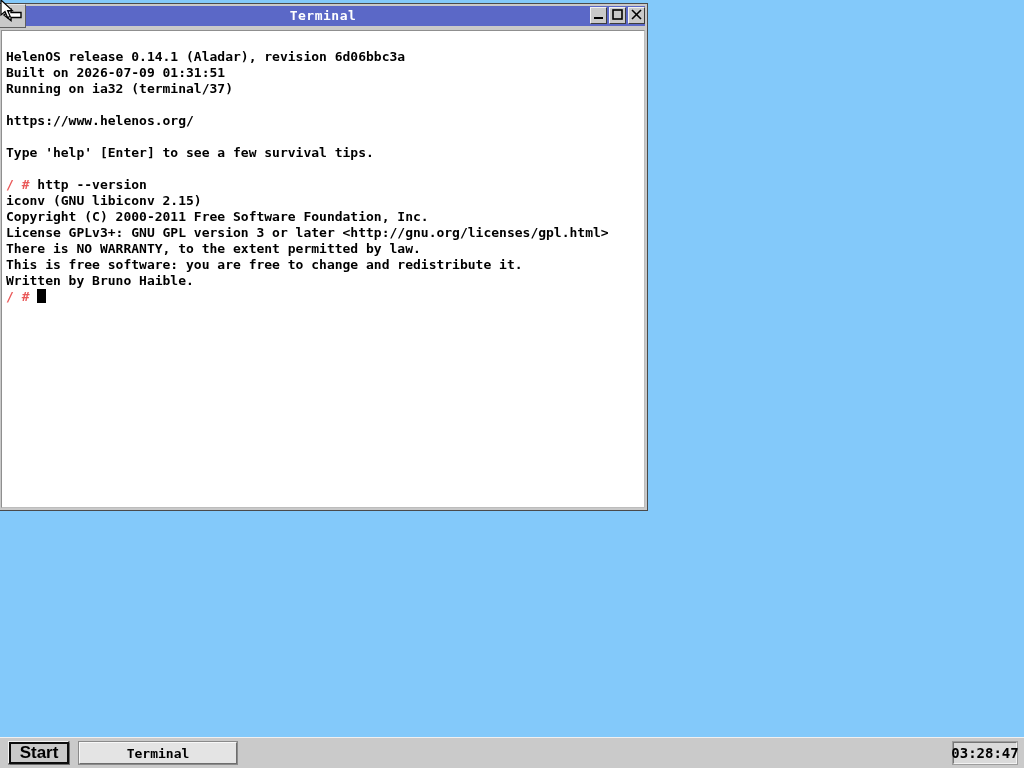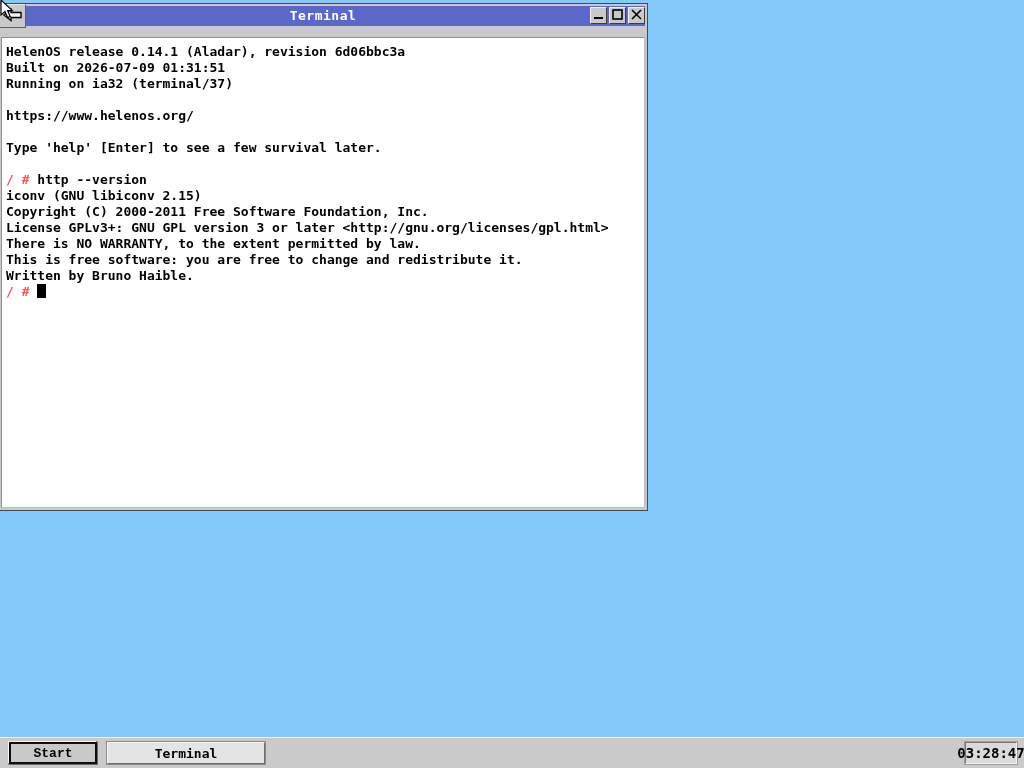--- a/index.html
+++ b/index.html
@@ -33,60 +33,60 @@
   }
   .controls { position:absolute; right:0; top:1px; display:flex; gap:2px; }
   .ctrl {
     width:17px; height:17px; background:#c9c9c9;
     border:1px solid; border-color:#f2f2f2 #3c3c3c #3c3c3c #f2f2f2;
     display:flex; align-items:center; justify-content:center; padding:0;
   }
 
   
   .terminal-screen {
-    flex:1 1 auto; margin-top:11px; overflow:hidden;
+    flex:1 1 auto; margin-top:4px; overflow:hidden;
     background: var(--terminal_bg, #ffffff);
     border:1px solid #8f8f8f; border-bottom-color:#bdbdbd; border-right-color:#bdbdbd;
-    padding:6px 4px;
+    padding:18px 4px;
   }
   .tline {
     font-size:13px; font-weight:bold; line-height:16px; white-space:pre;
     color: var(--terminal_text, #000000);
   }
   .prompt { color: var(--prompt, #ea5a5a); }
   .cursor-block {
     display:inline-block; width:9px; height:14px; background:#000;
     vertical-align:-2px;
   }
 
   
   .taskbar {
     position:absolute; left:0; bottom:0; width:1024px; height:31px;
     background: var(--taskbar, #cacaca);
     border-top:1px solid #f0f0f0;
     display:flex; align-items:center;
   }
   .start-btn {
-    margin-left:9px; width:88px; height:22px;
+    margin-left:9px; width:60px; height:22px;
     background:#c9c9c9; color:#000;
     border:2px solid #0d0d0d;
     box-shadow:-1px -1px 0 #f2f2f2, 1px 1px 0 #6a6a6a, 0 0 0 1px #8a8a8a;
-    font-family:Liberation Mono, monospace; font-weight:bold; font-size:13px;
+    font-family:Liberation Sans, sans-serif; font-weight:bold; font-size:17px;
     display:flex; align-items:center; justify-content:center;
   }
   .task-btn {
     margin-left:10px; width:158px; height:22px;
     background:#e4e4e4; color:#000;
     border:1px solid; border-color:#f8f8f8 #6d6d6d #6d6d6d #f8f8f8;
     box-shadow:0 0 0 1px #8a8a8a;
     font-family:"DejaVu Sans Mono", monospace; font-weight:bold; font-size:13px;
     display:flex; align-items:center; justify-content:center;
   }
   .clock {
-    margin-left:auto; margin-right:7px; width:52px; height:22px;
+    margin-left:auto; margin-right:7px; width:64px; height:22px;
     background:#dadada; color:#000;
     border:1px solid; border-color:#767676 #f2f2f2 #f2f2f2 #767676;
     box-shadow:0 0 0 1px #9d9d9d;
     font-weight:bold; font-size:14px;
     display:flex; align-items:center; justify-content:center;
   }
 
   
   .mouse-cursor { position:absolute; left:0; top:0; z-index:99; pointer-events:none; }
 </style>
@@ -128,21 +128,21 @@
       </button>
     </div>
   </div>
   <div class="terminal-screen">
       <div class="tline"><span>HelenOS release 0.14.1 (Aladar), revision 6d06bbc3a</span></div>
       <div class="tline"><span>Built on 2026-07-09 01:31:51</span></div>
       <div class="tline"><span>Running on ia32 (terminal/37)</span></div>
       <div class="tline">&nbsp;</div>
       <div class="tline"><span>https://www.helenos.org/</span></div>
       <div class="tline">&nbsp;</div>
-      <div class="tline"><span>Type 'help' [Enter] to see a few survival later.</span></div>
+      <div class="tline"><span>Type 'help' [Enter] to see a few survival tips.</span></div>
       <div class="tline">&nbsp;</div>
       <div class="tline"><span class="prompt">/ #</span><span> http --version</span></div>
       <div class="tline"><span>iconv (GNU libiconv 2.15)</span></div>
       <div class="tline"><span>Copyright (C) 2000-2011 Free Software Foundation, Inc.</span></div>
       <div class="tline"><span>License GPLv3+: GNU GPL version 3 or later &lt;http://gnu.org/licenses/gpl.html&gt;</span></div>
       <div class="tline"><span>There is NO WARRANTY, to the extent permitted by law.</span></div>
       <div class="tline"><span>This is free software: you are free to change and redistribute it.</span></div>
       <div class="tline"><span>Written by Bruno Haible.</span></div>
       <div class="tline"><span class="prompt">/ #</span><span> </span><span class="cursor-block"></span></div>
     </div>

